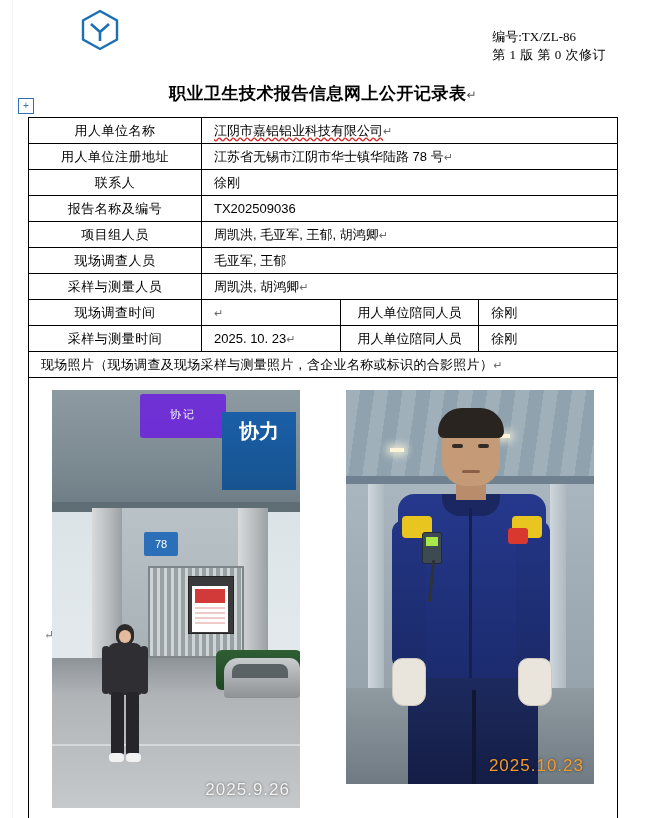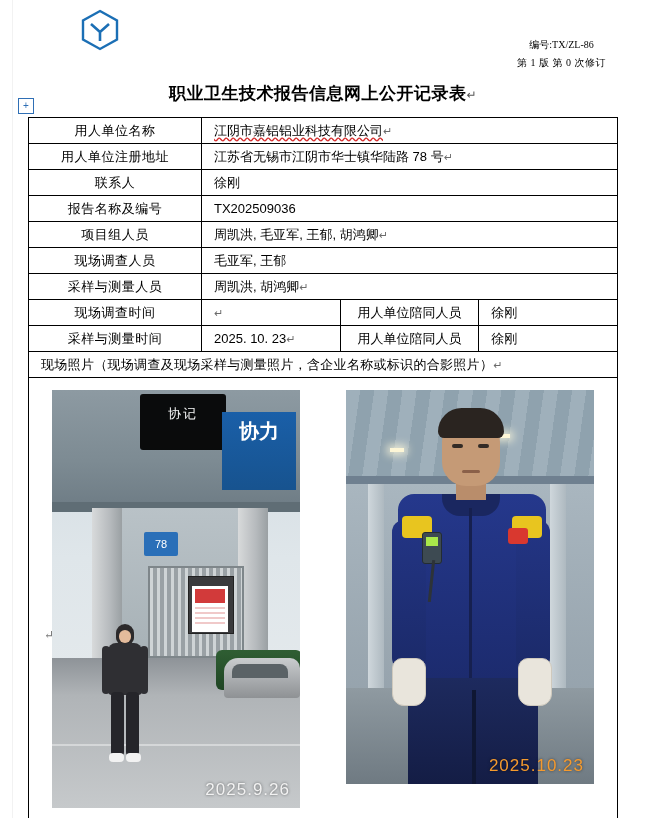--- a/index.html
+++ b/index.html
@@ -77,24 +77,24 @@
     height: 14px;
     background: #1b6fb5;
     top: -13px;
   }
   .logo-rule-left:after { left: 0; }
   .logo-rule-right:after { right: 0; }
 
   .doc-code {
     position: absolute;
     right: 40px;
-    top: 36px;
-    text-align: center;
+    top: 28px;
+    text-align: left;
     font-family: "Liberation Serif", serif;
-    font-size: 10px;
+    font-size: 13px;
     line-height: 18px;
   }
   .doc-code .line2 {
     letter-spacing: 0.5px;
   }
 
   .doc-title {
     text-align: center;
     font-family: "Liberation Sans", sans-serif;
     font-weight: bold;
@@ -203,24 +203,24 @@
   .canopy {
     position: absolute; left: 0; top: 0; width: 100%; height: 118px;
     background: linear-gradient(#8d9aa2 0%, #7d8b93 60%, #6e7c85 100%);
     border-bottom: 4px solid #5d6a72;
   }
   .canopy-edge {
     position: absolute; left: 0; top: 112px; width: 100%; height: 10px;
     background: #5f6d75;
   }
   .sign-red {
-    position: absolute; left: 88px; top: 4px; width: 86px; height: 56px;
-    background: #000000; border-radius: 3px;
+    position: absolute; left: 88px; top: 4px; width: 86px; height: 44px;
+    background: #6d28d9; border-radius: 3px;
     color: #fff; font-family: "Liberation Sans", sans-serif;
-    font-size: 13px; text-align: center; line-height: 40px; letter-spacing: 2px;
+    font-size: 11px; text-align: center; line-height: 40px; letter-spacing: 2px;
     opacity: .92;
   }
   .banner-blue {
     position: absolute; right: 4px; top: 22px; width: 74px; height: 78px;
     background: linear-gradient(#1a5fa8, #17538f);
     color: #fff; font-family: "Liberation Sans", sans-serif;
     font-size: 20px; font-weight: bold; text-align: center;
     line-height: 26px; padding-top: 6px; box-sizing: border-box;
   }
   .pillar {

